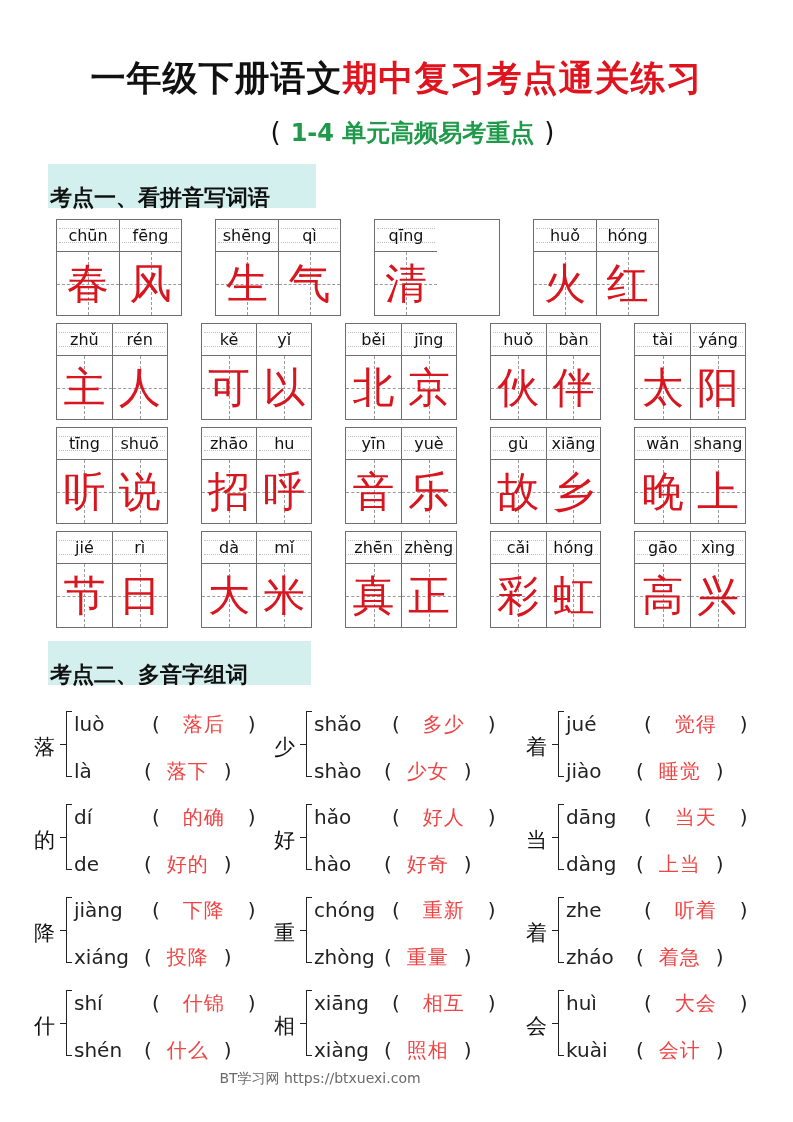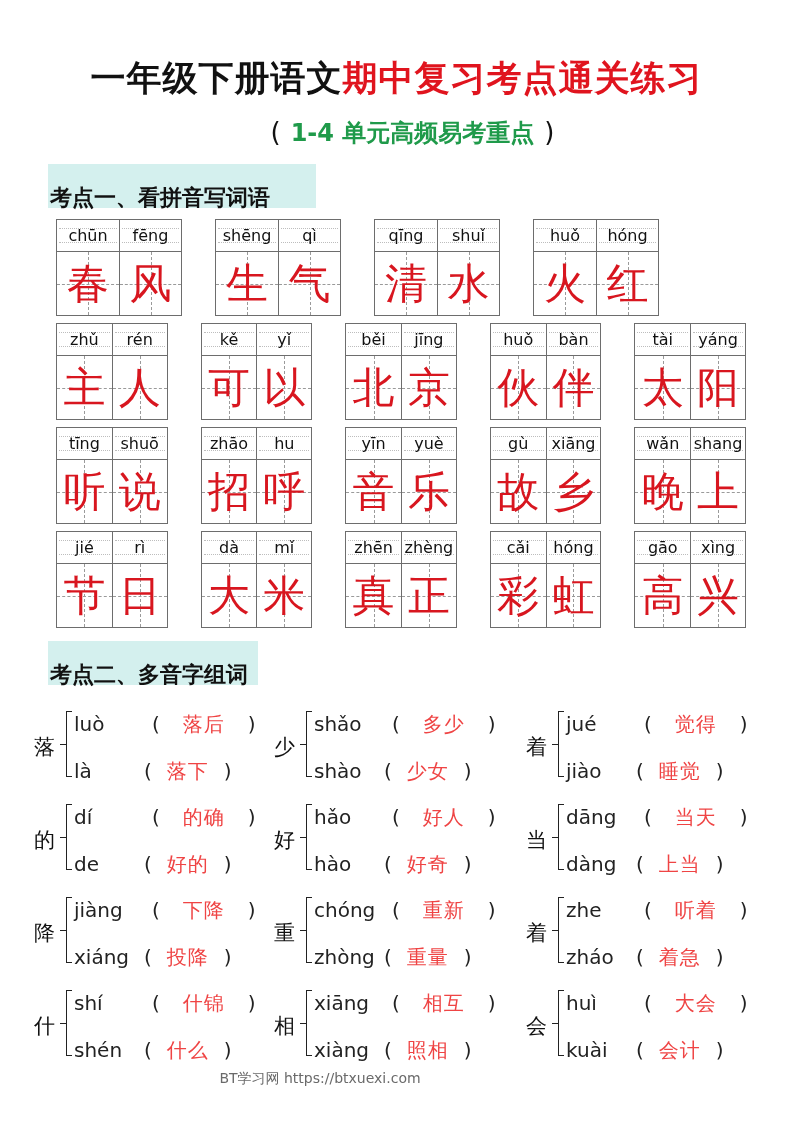--- a/index.html
+++ b/index.html
@@ -18,21 +18,21 @@
     font-size: 24px; font-weight: bold; line-height: 36px;
   }
   .subtitle .paren { color: #111; font-weight: normal; font-size: 26px; margin: 0 10px; }
   .subtitle .green { color: #1f9a4a; }
 
   .section-head {
     position: absolute; left: 48px; height: 44px; padding: 12px 6px 0 2px;
     background: #d4f0ee; font-size: 22px; font-weight: bold; line-height: 44px; color: #111;
   }
   #sec1 { top: 164px; width: 268px; }
-  #sec2 { top: 641px; width: 210px; }
+  #sec2 { top: 641px; width: 263px; }
 
   
   .grid { position: absolute; left: 56px; top: 219px; width: 690px; }
   .grid-row { display: flex; gap: 33px; margin-bottom: 7px; height: 97px; }
   .word-box {
     width: 126px; height: 97px; border: 1.5px solid #6d6d6d; display: flex; background: #fff;
   }
   .cell { width: 50%; height: 100%; display: flex; flex-direction: column; }
   .cell + .cell { border-left: 1.5px solid #6d6d6d; }
   .py {
@@ -128,26 +128,20 @@
           </div>
         </div>
       </div>
       <div class="word-box">
         <div class="cell">
           <div class="py"><span>qīng</span></div>
           <div class="hz">
             <span>清</span>
           </div>
         </div>
-        <div class="cell">
-          <div class="py"><span>shuǐ</span></div>
-          <div class="hz">
-            <span>水</span>
-          </div>
-        </div>
       </div>
       <div class="word-box">
         <div class="cell">
           <div class="py"><span>huǒ</span></div>
           <div class="hz">
             <span>火</span>
           </div>
         </div>
         <div class="cell">
           <div class="py"><span>hóng</span></div>

